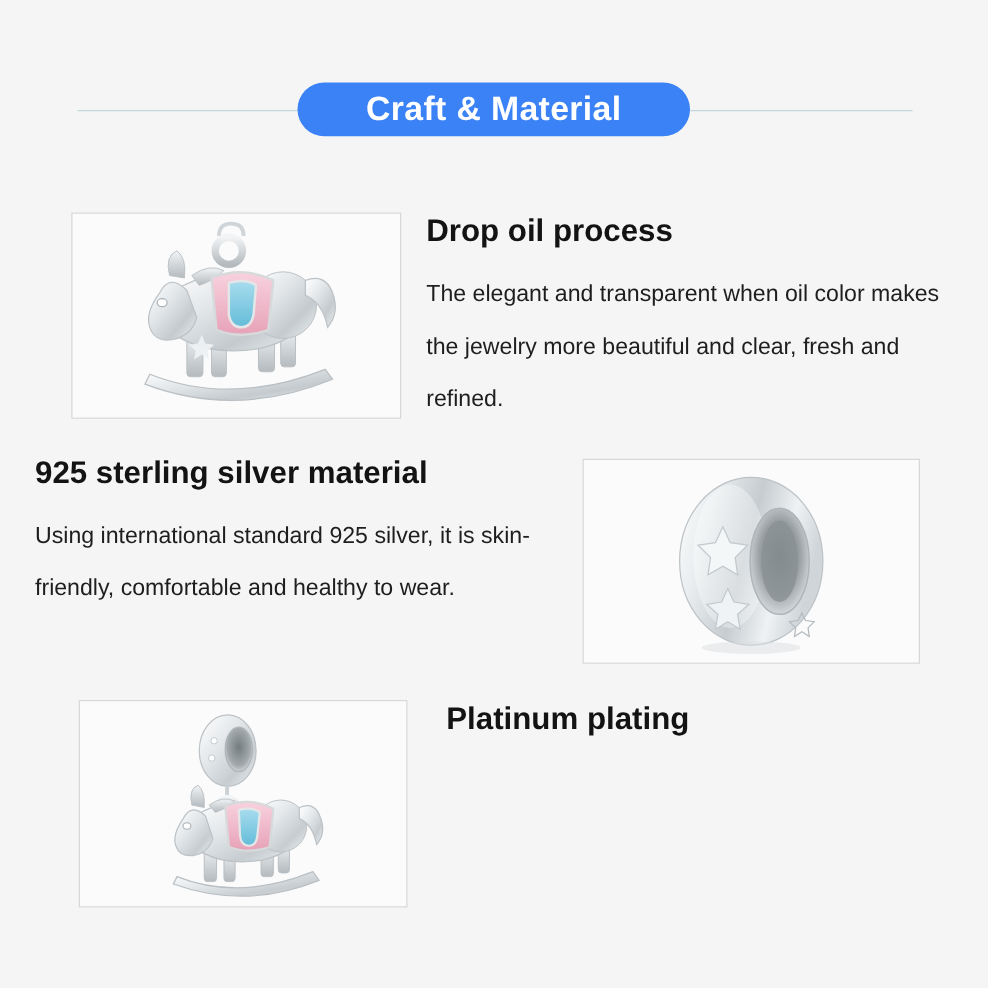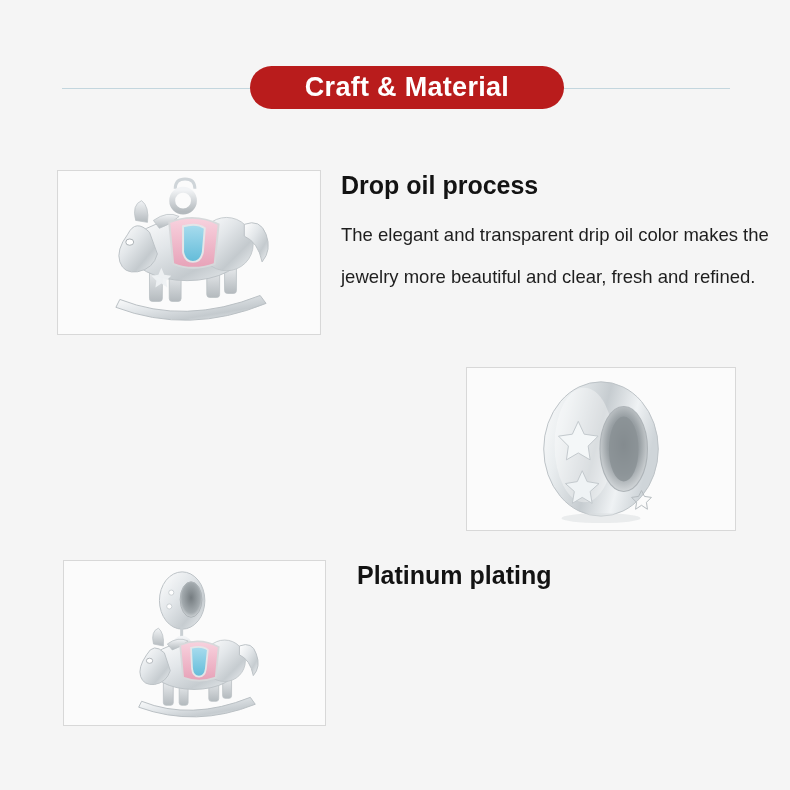--- a/index.html
+++ b/index.html
@@ -27,26 +27,26 @@
     position: absolute;
     top: 88px;
     height: 1px;
     background: #c3d6de;
   }
   .rule-left  { left: 62px;  width: 190px; }
   .rule-right { left: 540px; width: 190px; }
 
   .badge {
     position: absolute;
-    left: 250px;
+    left: 238px;
     top: 66px;
     width: 314px;
     height: 43px;
     border-radius: 22px;
-    background: #b91c1c;
+    background: #3b82f6;
     box-sizing: border-box;
     display: flex;
     align-items: center;
     justify-content: center;
   }
   .badge-text {
     color: #ffffff;
     font-size: 27px;
     font-weight: bold;
     letter-spacing: 0.3px;
@@ -155,24 +155,26 @@
     <path d="M112 52 q26 -10 50 2 l-4 40 q-22 8 -42 0 z" fill="url(#pink1)" stroke="#d7d9db" stroke-width="2"></path>
 
     <path d="M126 56 q14 -4 22 2 l-2 24 q-2 10 -10 10 q-8 0 -10 -10 z" fill="url(#blue1)" stroke="#e4e6e8" stroke-width="2"></path>
 
     <path d="M104 98 l3 7 l7 1 l-5 5 l1 7 l-6 -4 l-6 4 l1 -7 l-5 -5 l7 -1 z" fill="#eef1f3" opacity="0.95"></path>
   </svg>
 </div>
 
 <div class="text-block" id="text-1">
   <h2 class="sec-title">Drop oil process</h2>
-  <p class="sec-body">The elegant and transparent drip oil color makes the jewelry more beautiful and clear, fresh and refined.</p>
+  <p class="sec-body">The elegant and transparent when oil color makes the jewelry more beautiful and clear, fresh and refined.</p>
 </div>
 
 <div class="text-block" id="text-2">
+  <h2 class="sec-title">925 sterling silver material</h2>
+  <p class="sec-body">Using international standard 925 silver, it is skin-friendly, comfortable and healthy to wear.</p>
 </div>
 
 <div class="frame" id="frame-2">
   <svg class="art" viewBox="0 0 270 164">
     <defs>
       <linearGradient id="silv2" x1="0" y1="0" x2="1" y2="0.3">
         <stop offset="0%" stop-color="#fdfdfd"></stop>
         <stop offset="25%" stop-color="#e9edef"></stop>
         <stop offset="55%" stop-color="#c6ccd0"></stop>
         <stop offset="80%" stop-color="#eff2f4"></stop>

